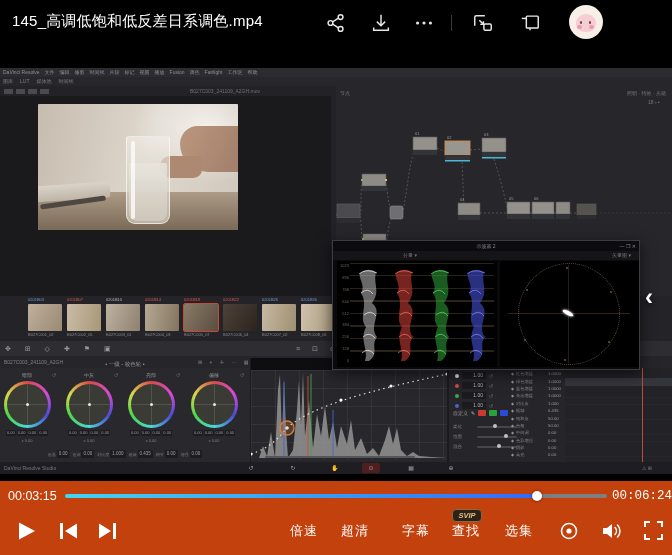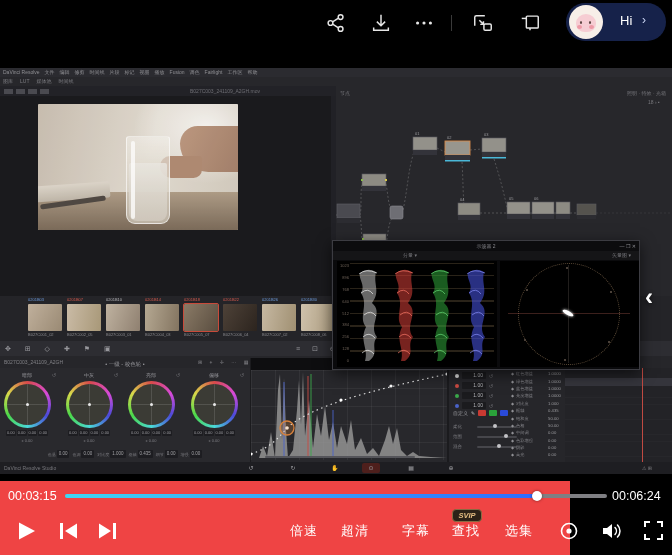--- a/index.html
+++ b/index.html
@@ -148,37 +148,38 @@
   .kfn{color:#85858a;font-size:4.2px;white-space:nowrap;width:30px;overflow:hidden;}
   .kfv{color:#9a9a9e;font-size:4.2px;}
   #kftrack{left:116px;top:0;width:108px;height:94px;background:repeating-linear-gradient(to bottom,#232327 0 6.8px,#27272b 6.8px 7.4px);}
   #kfband{left:0;top:10px;width:108px;height:8px;background:#35353c;}
   #playheadr{left:77px;top:0;width:1px;height:94px;background:#c04a42;}
 
   
   #drawer-chev{left:645px;top:238px;color:#fff;font-size:24px;font-weight:bold;text-shadow:0 1px 4px rgba(0,0,0,.7);}
 
   
-  #controls{left:0;top:481px;width:570px;height:74px;background:#ef4444;}
+  #controls{left:0;top:481px;width:672px;height:74px;background:#c2410c;}
   .time{top:8px;color:#fff;font-size:12.5px;}
-  #t-cur{left:8px;} #t-tot{left:612px;}
+  #t-cur{left:8px;} #t-tot{left:612px;font-family:Liberation Mono, monospace;}
   #ptrack{left:65px;top:13px;width:542px;height:4px;border-radius:2px;background:#7f7f83;}
   #pplayed{left:0;top:0;height:4px;width:473px;border-radius:2px;background:linear-gradient(90deg,#3fd6f2,#2e6bff);}
   #phandle{left:467px;top:-3px;width:10px;height:10px;border-radius:50%;background:#fff;box-shadow:0 0 3px rgba(0,0,0,.5);}
   .ctrl{top:38px;color:#fff;}
   .ctrl svg{display:block;}
   .pmenu{top:41px;color:#fff;font-size:13px;letter-spacing:1px;}
   #svip{left:452px;top:28px;width:30px;height:13px;background:#2c2218;border:1px solid #8a6a42;border-radius:4px;color:#e4bd82;font-size:7.5px;font-weight:bold;text-align:center;line-height:12px;font-style:italic;}
 </style>
 </head>
 <body>
 
 <div id="stage">
 
   <div class="abs" id="topbar">
+    <div class="abs" id="vtitle">145_高调低饱和低反差日系调色.mp4</div>
 
     <div class="abs topicon" style="left:325px">
       <svg viewBox="0 0 24 24" fill="none" stroke="currentColor" stroke-width="1.6">
         <circle cx="6" cy="12" r="2.6"></circle>
           <circle cx="17" cy="5.5" r="2.6"></circle>
           <circle cx="17" cy="18.5" r="2.6"></circle>
         <path d="M8.3 10.8 14.7 6.7M8.3 13.2 14.7 17.3"></path>
       </svg>
     </div>
     <div class="abs topicon" style="left:370px">
@@ -202,24 +203,20 @@
       </svg>
     </div>
     <div class="abs topicon" style="left:519px">
       <svg viewBox="0 0 24 24" fill="none" stroke="currentColor" stroke-width="1.6">
         <path d="M3 7h5"></path>
           <rect x="8" y="4.5" width="13" height="13" rx="1"></rect>
           <path d="M12 17.5v2.5"></path>
       </svg>
     </div>
 
-    <div class="abs" id="avatarpill">
-      <span class="abs" id="hi-label" style="position:absolute;left:54px;top:10px;color:#fff;font-size:13px">Hi</span>
-      <span style="position:absolute;left:76px;top:10px;color:#c9d4f2;font-size:12px">›</span>
-    </div>
     <div class="abs" id="avatar">
       <div class="av-face">
         <div class="av-eye" style="left:4px"></div>
         <div class="av-eye" style="left:13px"></div>
         <div class="av-cheek" style="left:1px"></div>
         <div class="av-cheek" style="left:13px"></div>
       </div>
     </div>
   </div>
 

